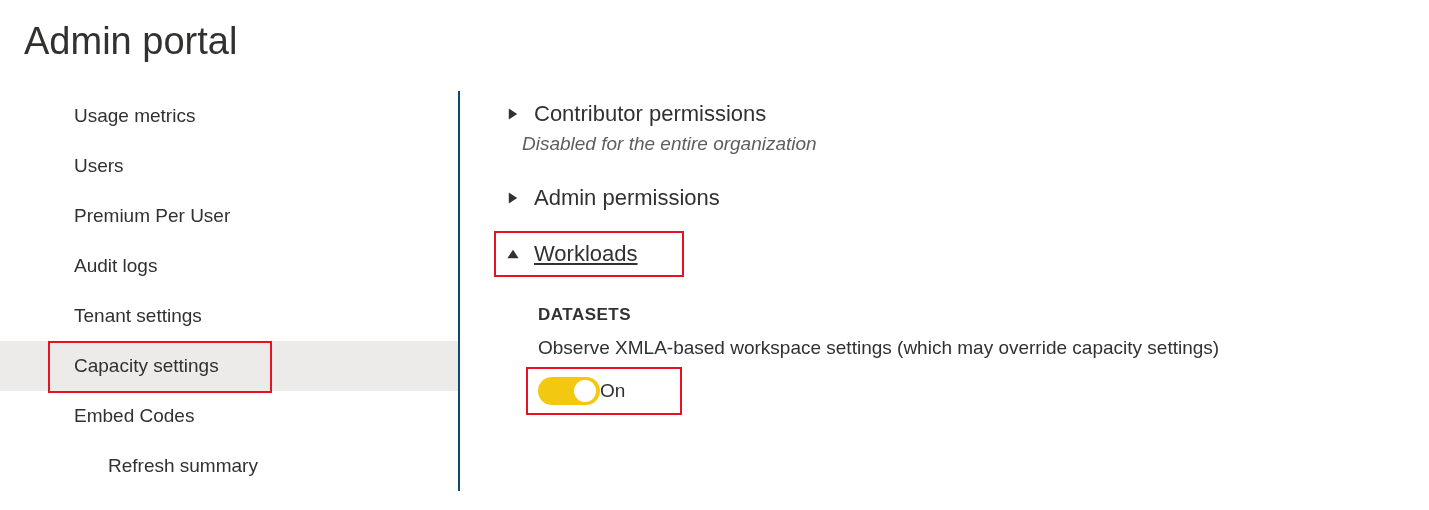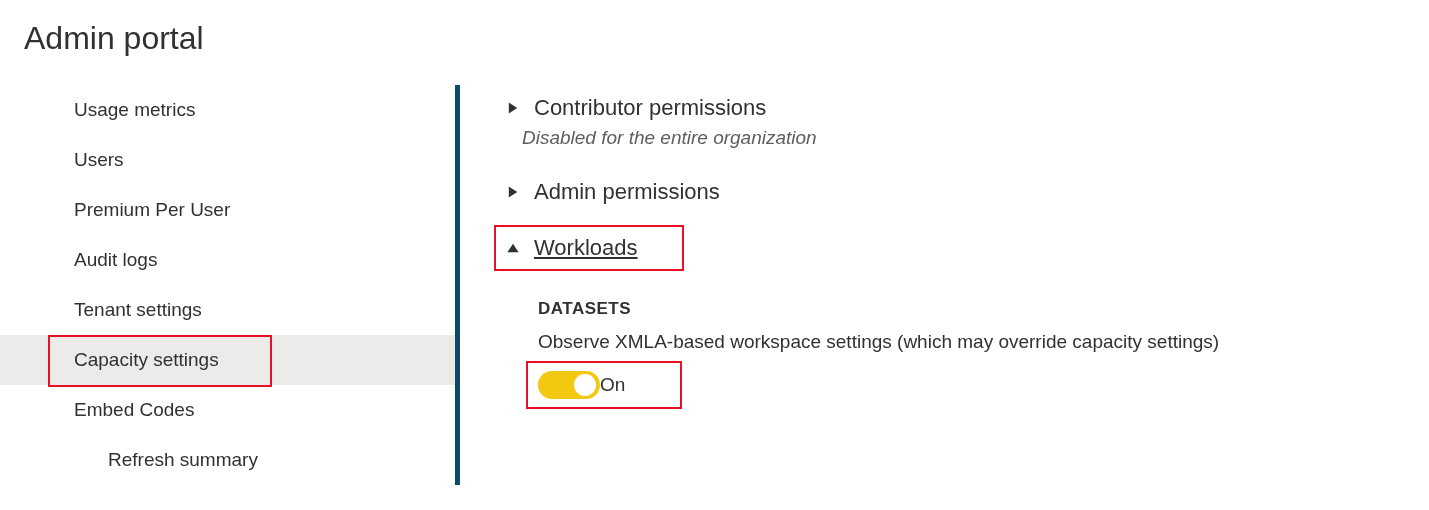--- a/index.html
+++ b/index.html
@@ -9,32 +9,32 @@
     }
     body {
       font-family: "Segoe UI", -apple-system, BlinkMacSystemFont, sans-serif;
       color: #323130;
       background: #ffffff;
       width: 1429px;
       height: 510px;
       overflow: hidden;
     }
     .page-title {
-      font-size: 32px;
+      font-size: 38px;
       font-weight: 300;
       padding: 20px 0 10px 24px;
       color: #323130;
     }
     .content-row {
       display: flex;
       margin-top: 18px;
     }
     .sidebar {
       width: 460px;
-      border-right: 5px solid #0c4a6e;
+      border-right: 2px solid #0c4a6e;
       padding-top: 0;
     }
     .sidebar-item {
       font-size: 19px;
       padding: 14px 20px 14px 74px;
       color: #323130;
       cursor: pointer;
       position: relative;
     }
     .sidebar-item.selected {

